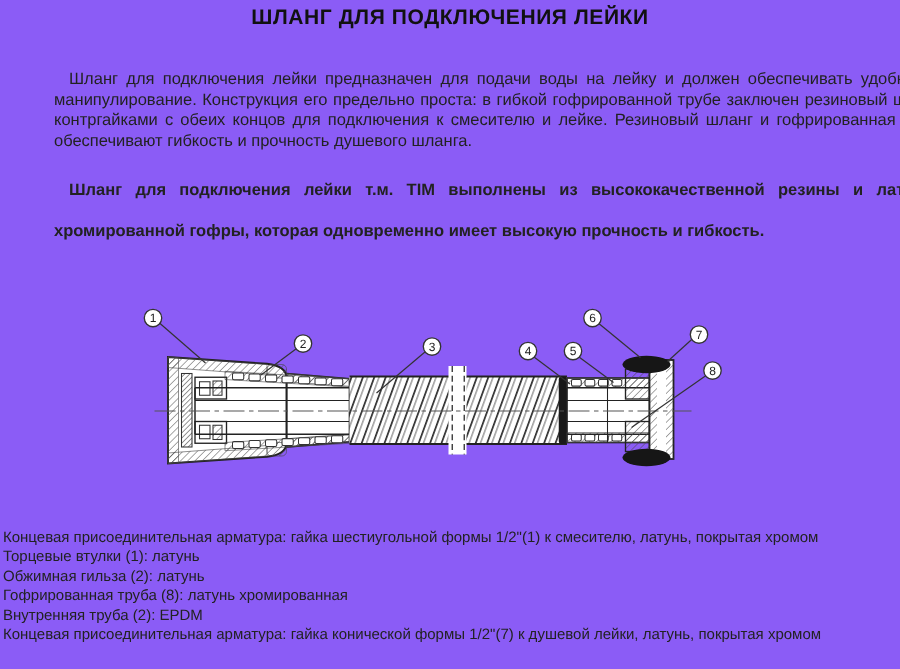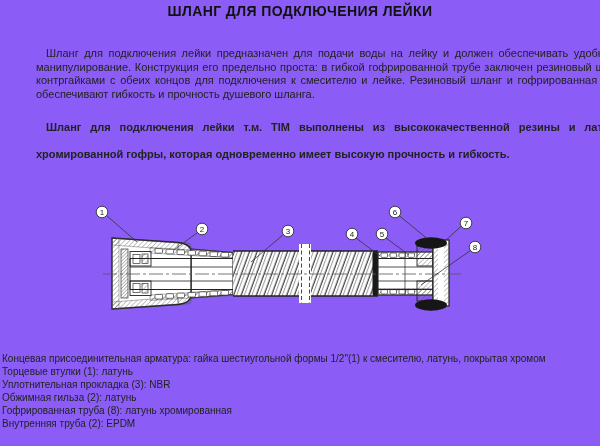--- a/index.html
+++ b/index.html
@@ -176,19 +176,19 @@
         <line x1="470.5" y1="68.5" x2="421" y2="103" stroke="#333" stroke-width="0.8"></line>
         <circle cx="475" cy="65" r="5.8" fill="#fff" stroke="#333" stroke-width="0.9"></circle>
         <text x="475" y="67.9">8</text>
       </g>
     </g>
   </svg>
 
   <div class="legend">
     <div>Концевая присоединительная арматура: гайка шестиугольной формы 1/2"(1) к смесителю, латунь, покрытая хромом</div>
     <div>Торцевые втулки (1): латунь</div>
-    <div>Уплотнительная прокладка (3): NBR</div>
     <div>Обжимная гильза (2): латунь</div>
     <div>Гофрированная труба (8): латунь хромированная</div>
     <div>Внутренняя труба (2): EPDM</div>
+    <div>Концевая присоединительная арматура: гайка конической формы 1/2"(7) к душевой лейки, латунь, покрытая хромом</div>
   </div>
 
 </div>
 
 </body></html>

